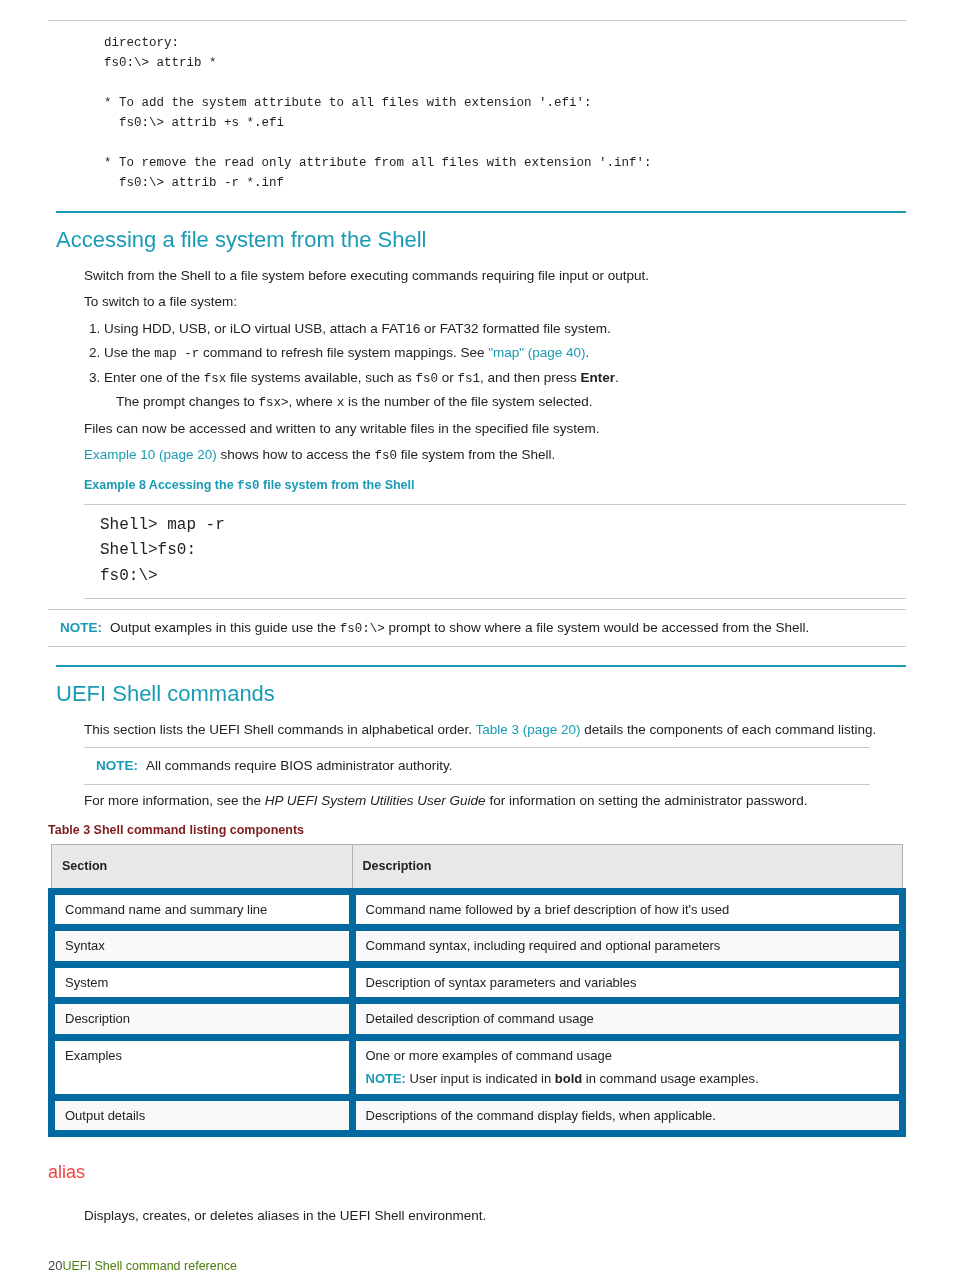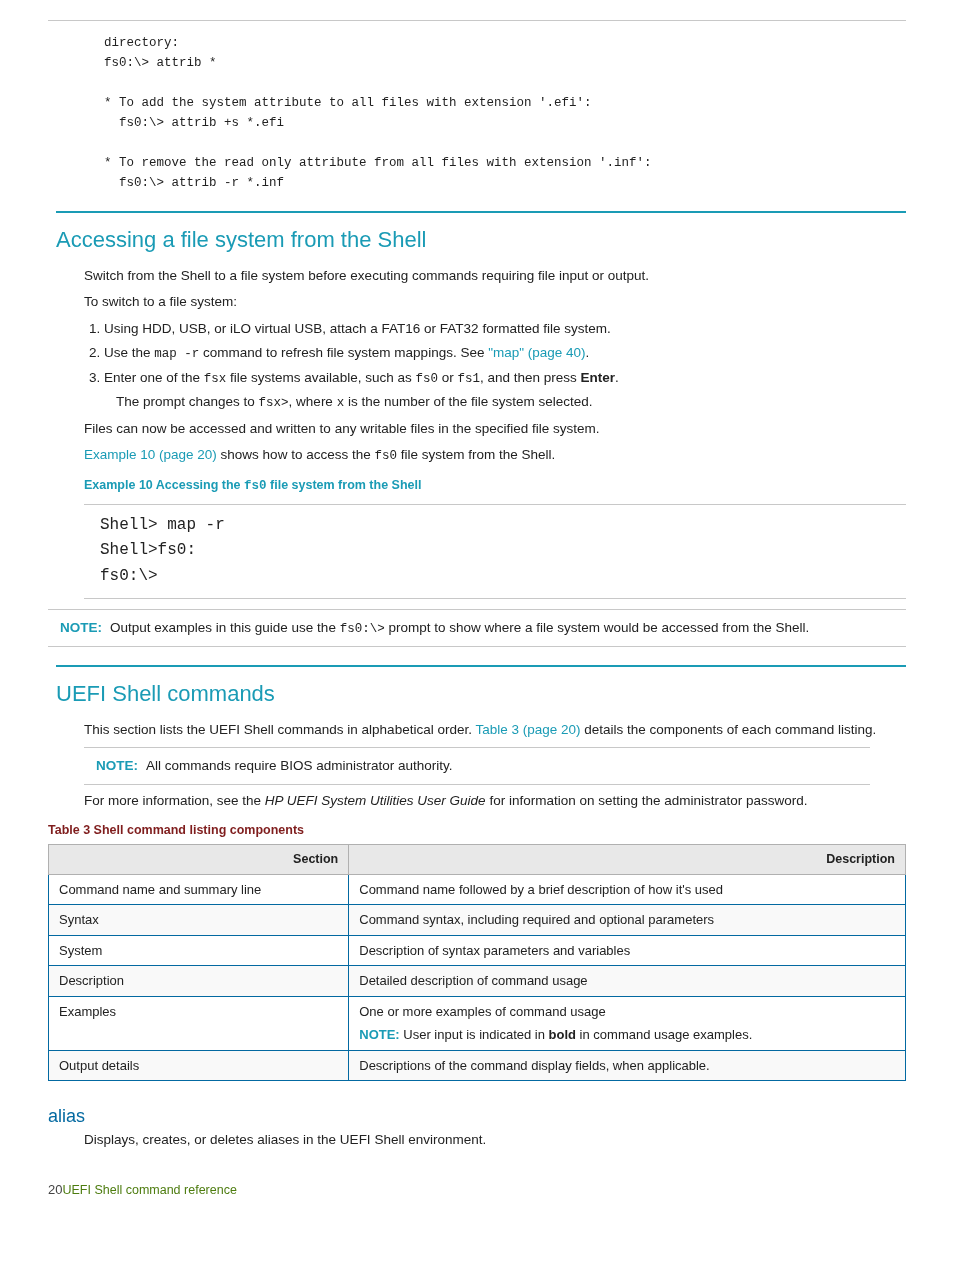--- a/index.html
+++ b/index.html
@@ -32,24 +32,24 @@
     
     .section-heading-large {
       color: #1a9bb5;
       font-size: 22px;
       font-weight: normal;
       margin: 18px 0 10px 8px;
       border-top: 2px solid #1a9bb5;
       padding-top: 10px;
     }
     .section-heading-medium {
-      color: #0369a1;
+      color: #ef4444;
       font-size: 18px;
       font-weight: normal;
-      margin: 14px 0 0 0;
+      margin: 14px 0 20px 0;
     }
     .example-heading {
       color: #1a9bb5;
       font-size: 12.5px;
       font-weight: bold;
       margin: 10px 0 4px 0;
     }
     .table-heading {
       color: #7f1d1d;
       font-size: 12.5px;
@@ -92,28 +92,28 @@
     
     .data-table {
       width: 100%;
       border-collapse: collapse;
       font-size: 13px;
       margin-top: 4px;
     }
     .data-table th {
       background: #e8e8e8;
       font-weight: bold;
-      text-align: right;
-      padding: 5px 10px;
+      text-align: left;
+      padding: 12px 10px;
       border: 1px solid #b0b0b0;
       font-size: 12.5px;
     }
     .data-table td {
       padding: 5px 10px;
-      border: 1px solid #0369a1;
+      border: 7px solid #0369a1;
       vertical-align: top;
     }
     .data-table tr:nth-child(even) td {
       background: #f9f9f9;
     }
 
     
     .link {
       color: #1a9bb5;
       text-decoration: none;
@@ -191,21 +191,21 @@
     </li>
   </ol>
 
   <p class="body-text">Files can now be accessed and written to any writable files in the specified file system.</p>
   <p class="body-text">
     <a class="link">Example 10 (page 20)</a><span> shows how to access the </span><code class="code-inline">fs0</code><span> file system from the Shell.</span>
   </p>
 
   <div style="margin-left:36px;">
     <p class="example-heading">
-      <span>Example 10 Accessing the </span><code class="code-inline">fs0</code><span> file system from the Shell</span>
+      <span>Example 8 Accessing the </span><code class="code-inline">fs0</code><span> file system from the Shell</span>
     </p>
     <div class="code-block" id="example-10-code">Shell&gt; map -r
 Shell&gt;fs0:
 fs0:\&gt;</div>
   </div>
 
   <div class="note-box">
     <span class="note-label">NOTE:</span>
     <span>
       <span>Output examples in this guide use the </span><code class="code-inline">fs0:\&gt;</code><span> prompt to show where a file system would be accessed from the Shell.</span>

